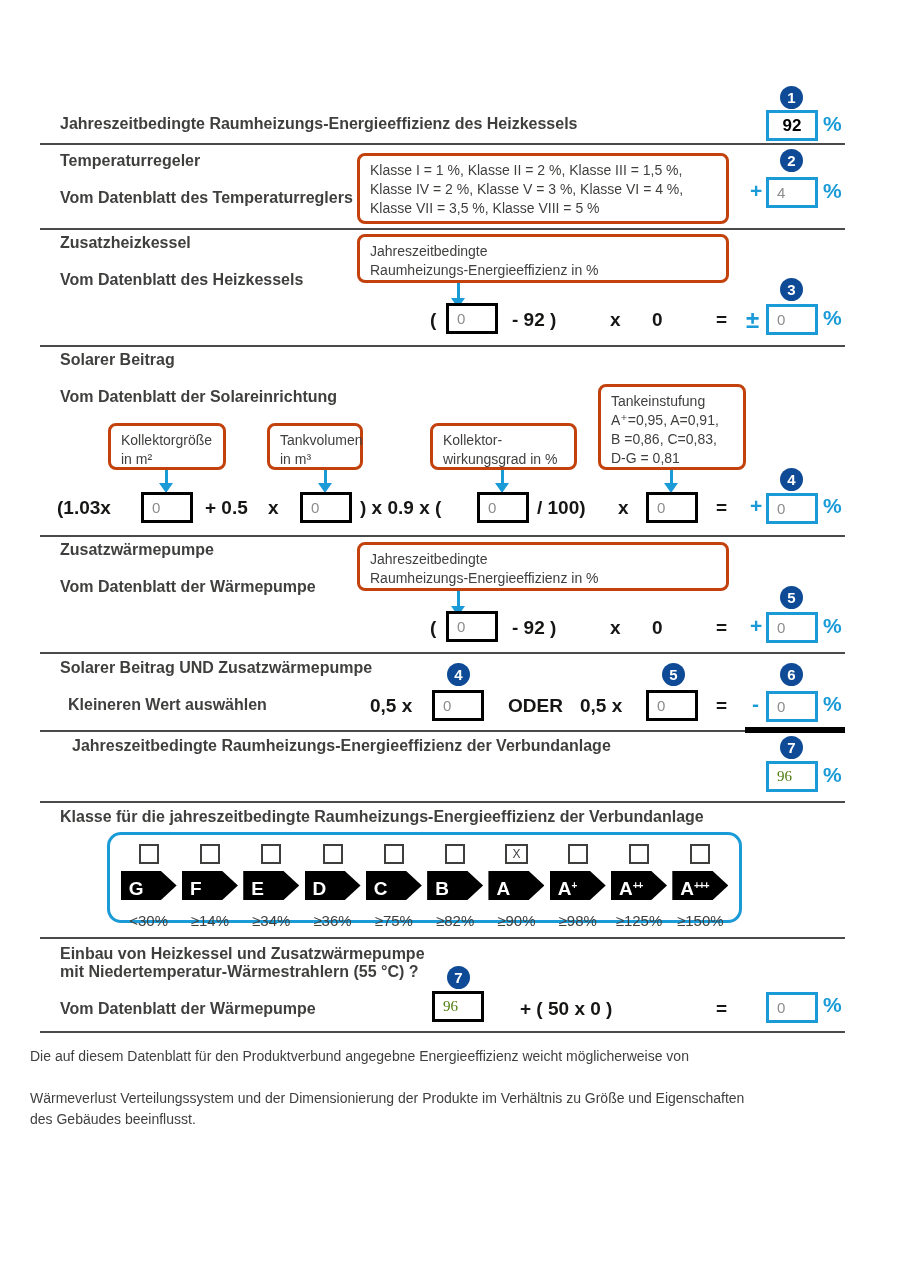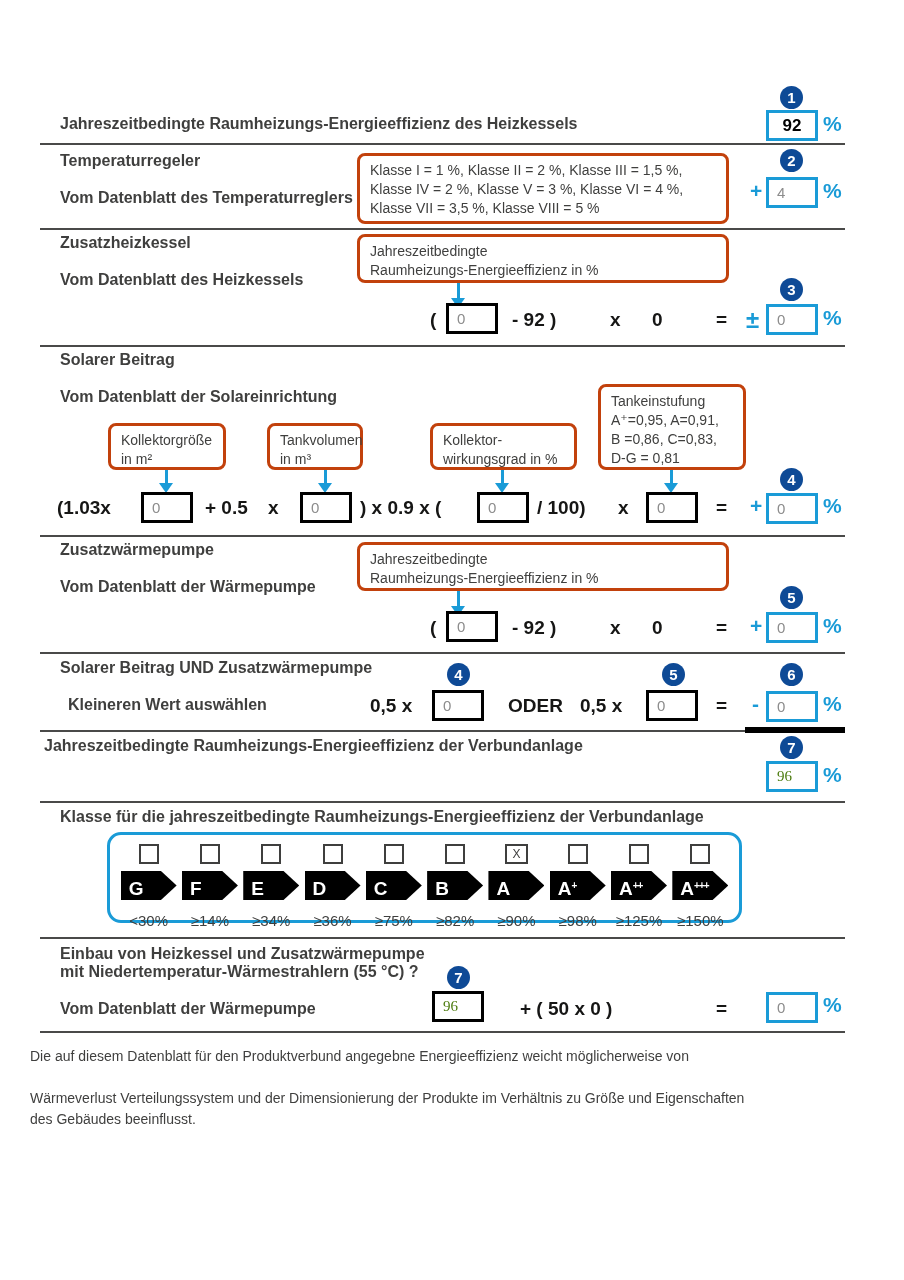--- a/index.html
+++ b/index.html
@@ -152,21 +152,21 @@
   <div class="f" style="left:508px;top:695px;">ODER</div>
   <div class="f" style="left:580px;top:695px;">0,5 x</div>
   <input class="ibox" style="left: 646px; top: 690px;" value="0">
   <div class="f" style="left:716px;top:695px;">=</div>
   <div class="op" style="left:752px;top:692px;">-</div>
   <input class="ibox blue" style="left: 766px; top: 691px;" value="0">
   <div class="pct" style="left:823px;top:692px;">%</div>
   <div class="divider" style="top:730px;width:705px;"></div>
   <div class="thick" style="left:745px;top:727px;width:100px;"></div>
 
-  <div class="lbl" style="left:44px;top:737px;">Jahreszeitbedingte Raumheizungs-Energieeffizienz der Verbundanlage</div>
+  <div class="lbl" style="left:72px;top:737px;">Jahreszeitbedingte Raumheizungs-Energieeffizienz der Verbundanlage</div>
   <div class="badge" style="left:780px;top:736px;">7</div>
   <input class="ibox blue dark" style="left: 766px; top: 761px;" value="96">
   <div class="pct" style="left:823px;top:763px;">%</div>
   <div class="divider" style="top:801px;"></div>
 
   <div class="lbl" style="left:60px;top:808px;">Klasse für die jahreszeitbedingte Raumheizungs-Energieeffizienz der Verbundanlage</div>
   <div class="classbox">
     <div class="cls">
       <div class="chk"></div>
       <div class="tag"><span>G</span><sup></sup></div>

